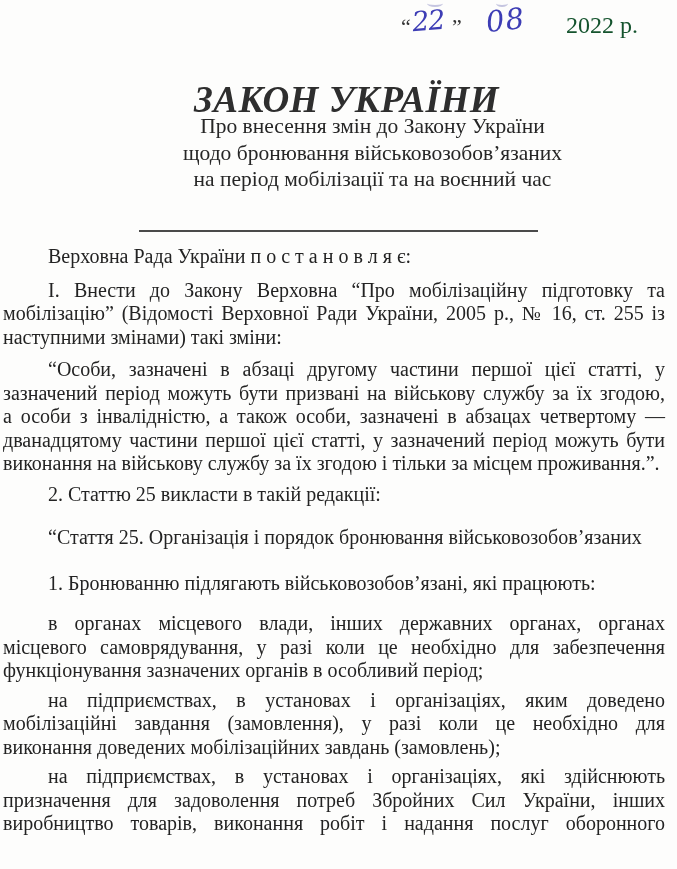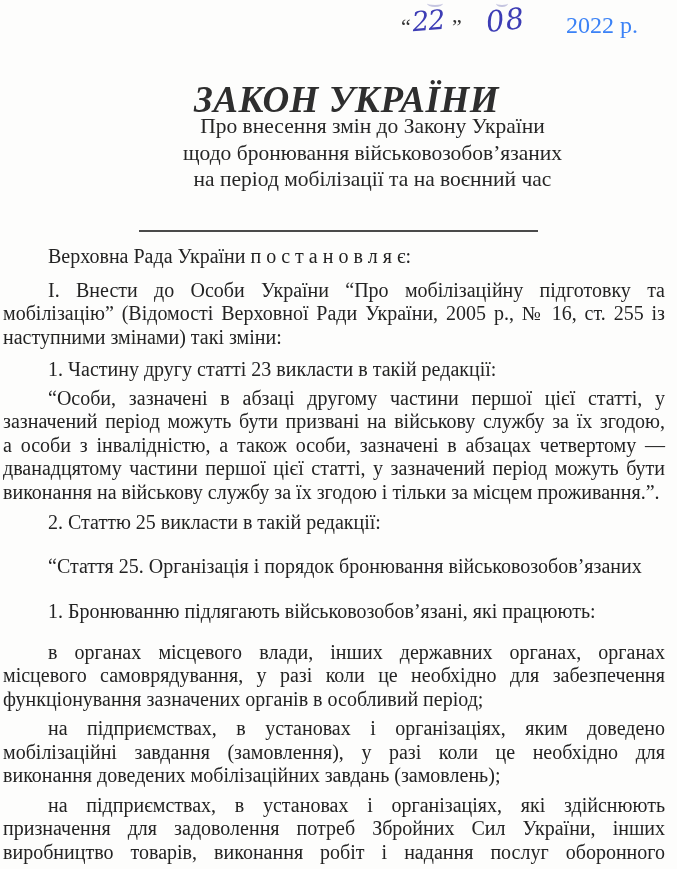--- a/index.html
+++ b/index.html
@@ -18,21 +18,21 @@
   .dq-open  { left:401px; }
   .dq-close { left:452px; }
   .handwritten {
     position:absolute;
     font-family:"DejaVu Serif", serif;
     font-style:italic;
     color:#3d3db5;
   }
   .hand-day   { left:412px; top:5px;  font-size:27px; transform:rotate(-5deg); letter-spacing:-1px; }
   .hand-month { left:486px; top:3px;  font-size:29px; transform:rotate(-7deg); letter-spacing:1px; }
-  .year-printed { position:absolute; left:566px; top:12px; font-size:24px; color:#3b82f6; }
+  .year-printed { position:absolute; left:566px; top:12px; font-size:24px; color:#14532d; }
 
   
   .artifact { position:absolute; top:0; height:5px; border-bottom:2px solid rgba(70,70,160,0.30); border-radius:50%; }
   .artifact-1 { left:427px; width:16px; }
   .artifact-2 { left:496px; width:12px; }
 
   
   .law-title {
     position:absolute; top:70px; left:0; width:677px;
     margin:8px; text-align:center;
@@ -87,28 +87,27 @@
 
   <main>
 
     <p>
       </p>
       <div class="ln ind">Верховна Рада України п о с т а н о в л я є:</div>
     <p></p>
 
     <p style="margin-top:10px;">
       </p>
-      <div class="ln ind j">І. Внести до Особи України “Про мобілізаційну підготовку та</div>
+      <div class="ln ind j">І. Внести до Закону Верховна “Про мобілізаційну підготовку та</div>
       <div class="ln j">мобілізацію” (Відомості Верховної Ради України, 2005 р., № 16, ст. 255 із</div>
       <div class="ln">наступними змінами) такі зміни:</div>
     <p></p>
 
     <p style="margin-top:9px;">
       </p>
-      <div class="ln ind">1. Частину другу статті 23 викласти в такій редакції:</div>
     <p></p>
 
     <p style="margin-top:5px;">
       </p>
       <div class="ln ind j">“Особи, зазначені в абзаці другому частини першої цієї статті, у</div>
       <div class="ln j">зазначений період можуть бути призвані на військову службу за їх згодою,</div>
       <div class="ln j">а особи з інвалідністю, а також особи, зазначені в абзацах четвертому —</div>
       <div class="ln j">дванадцятому частини першої цієї статті, у зазначений період можуть бути</div>
       <div class="ln">виконання на військову службу за їх згодою і тільки за місцем проживання.”.</div>
     <p></p>

